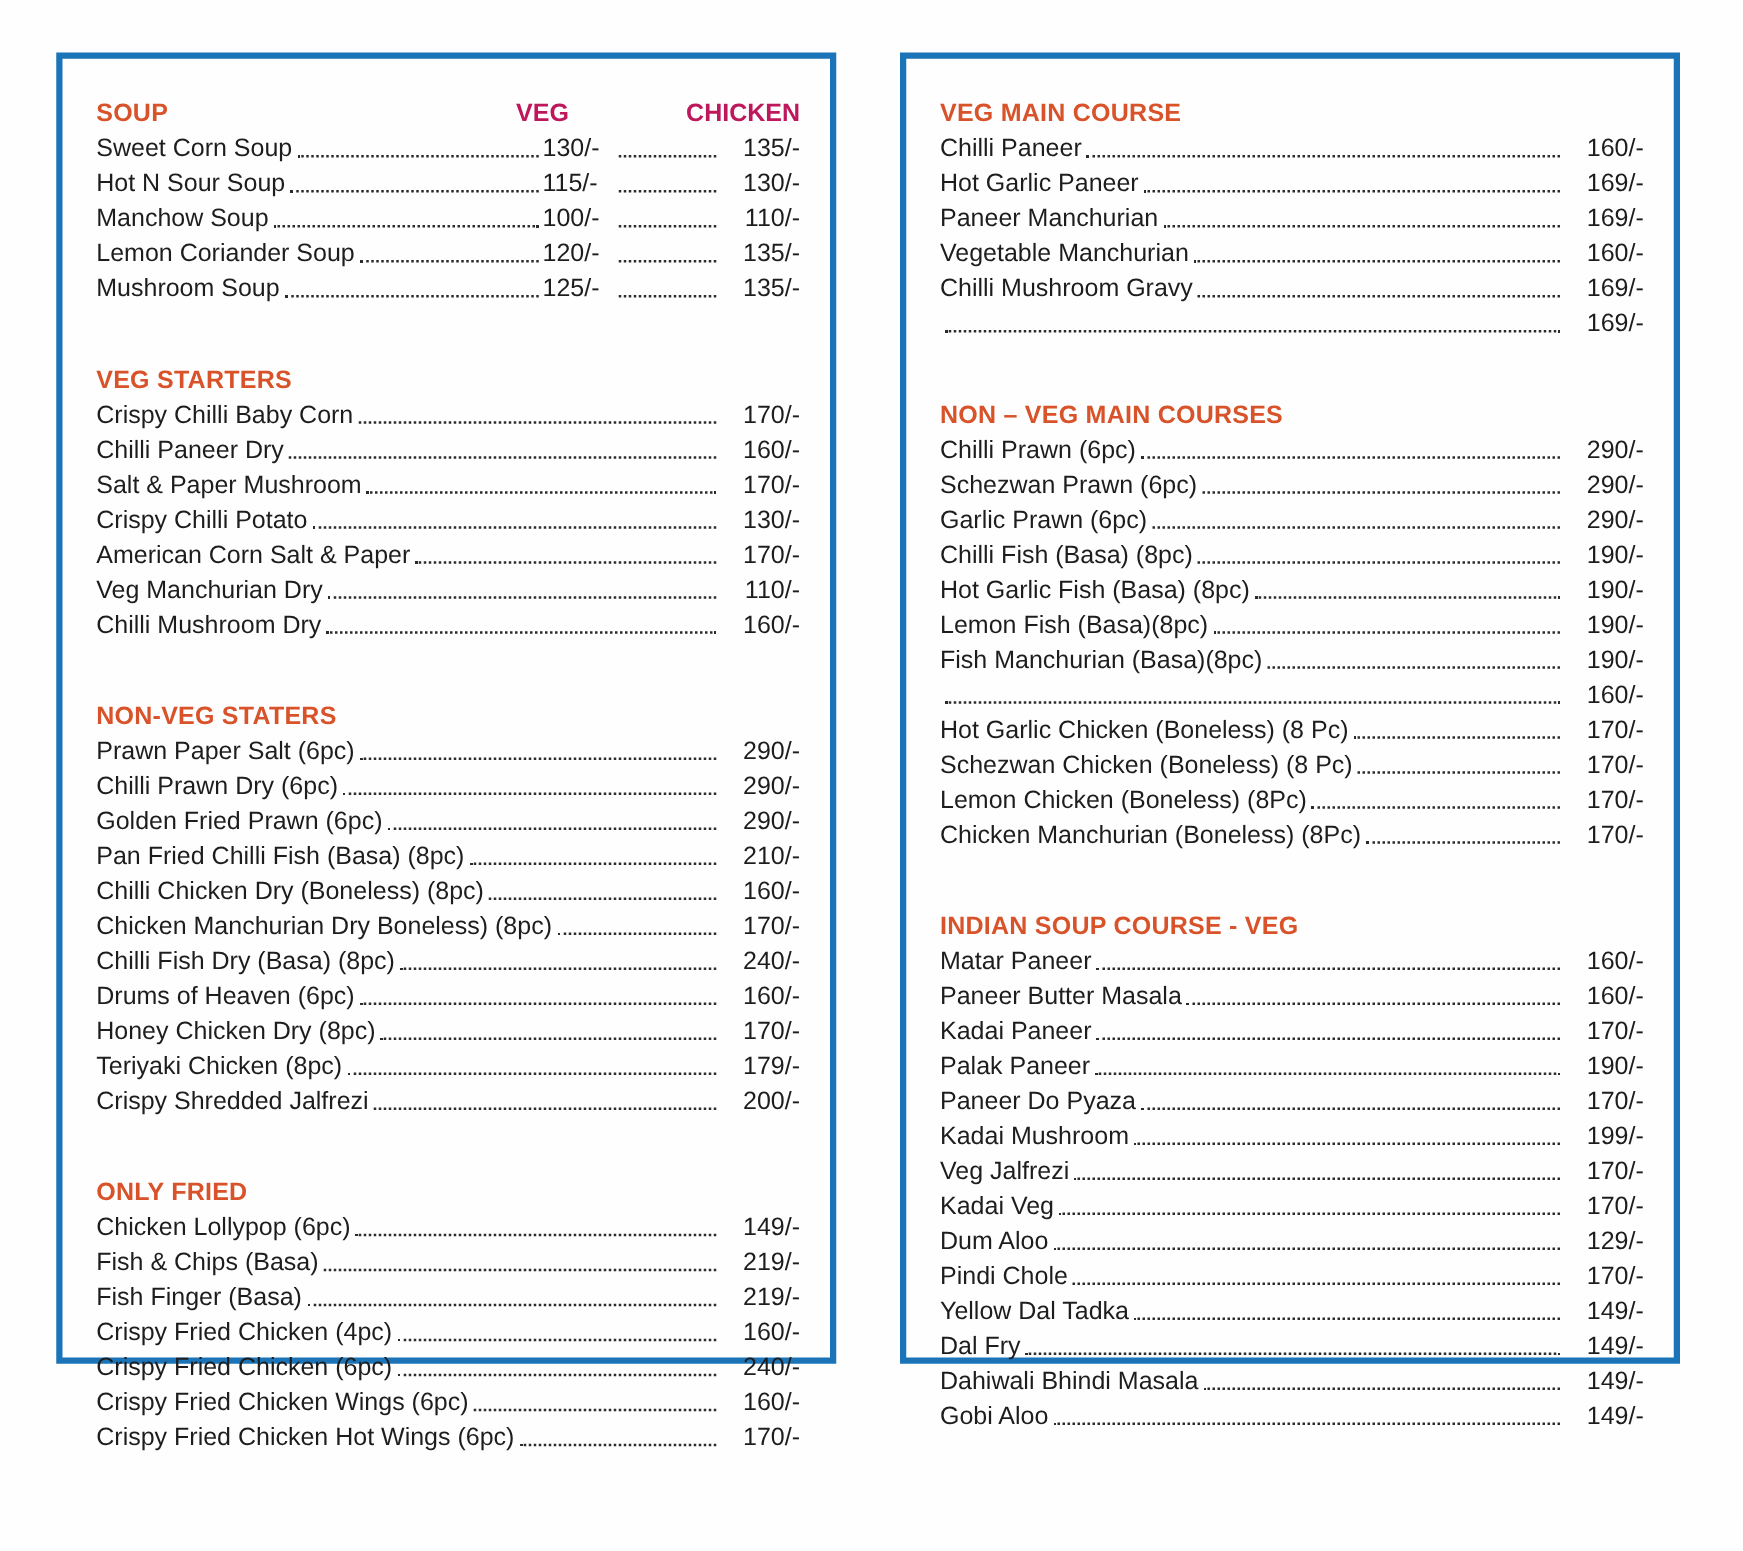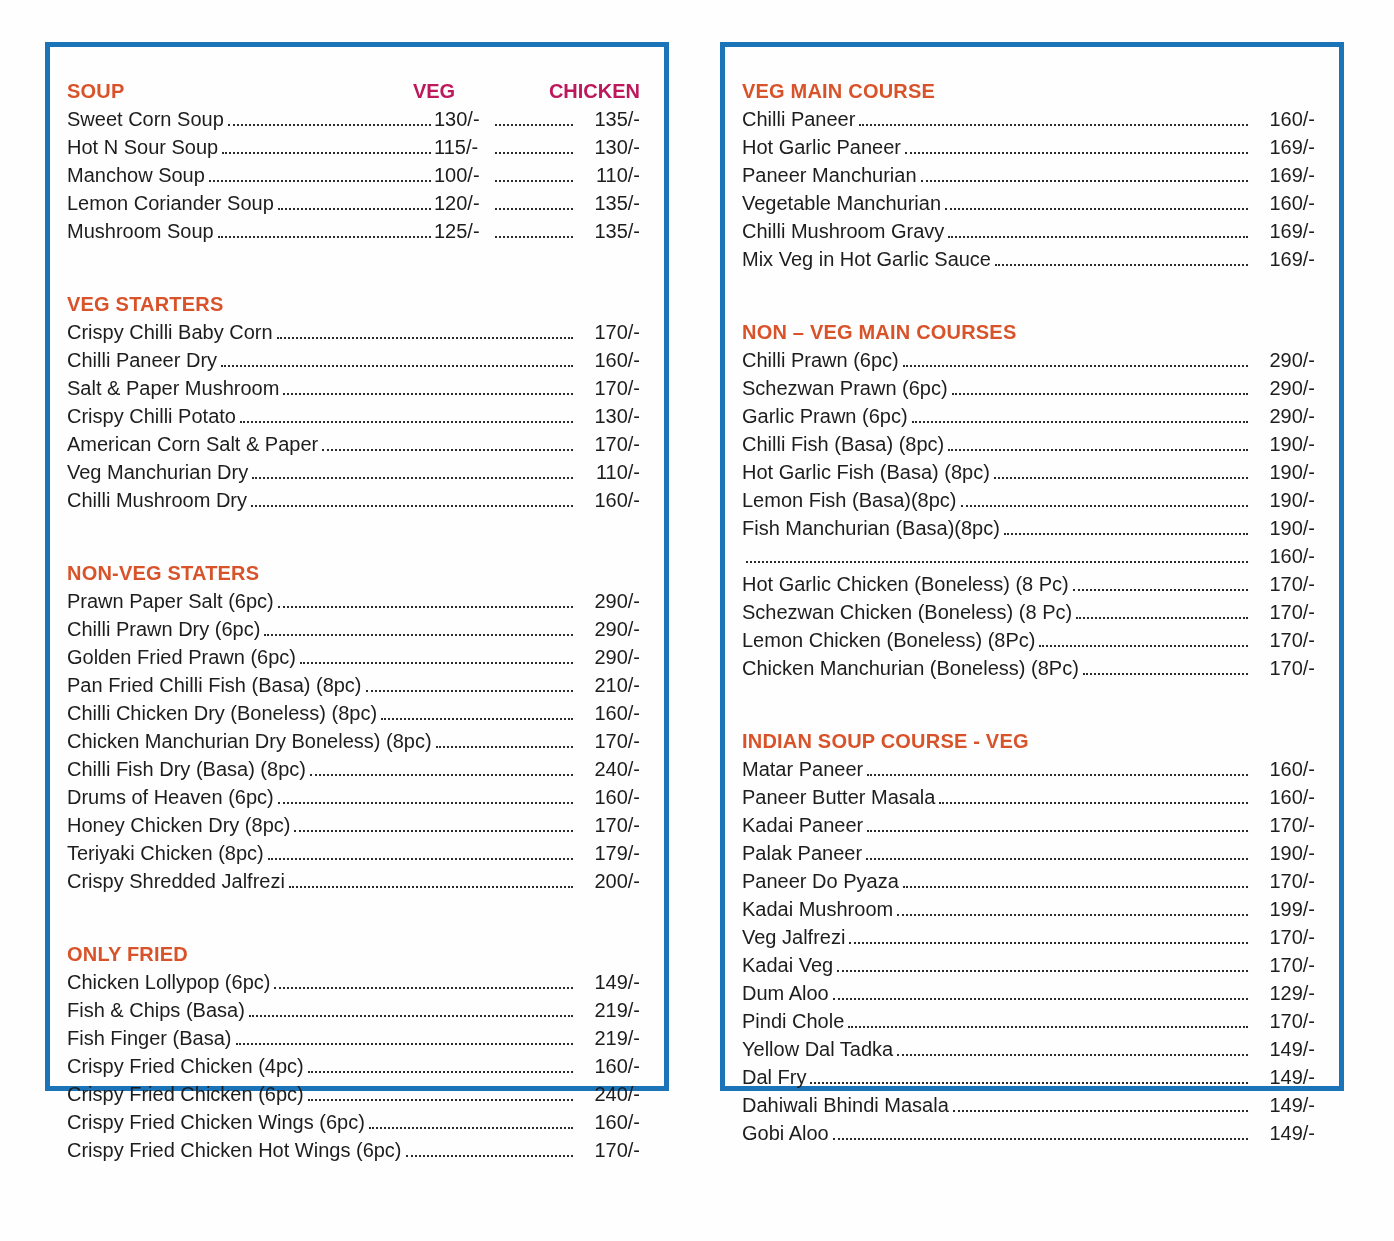--- a/index.html
+++ b/index.html
@@ -18,21 +18,21 @@
     background: #fefefe;
   }
   .panel {
     position: absolute;
     top: 42px;
     height: 1049px;
     width: 624px;
     border: 5px solid #1b74b8;
     box-sizing: border-box;
     background: #fefefe;
-    padding: 30px 24px 0 17px;
+    padding: 30px 24px 0 27px;
   }
   .panel.left  { left: 45px; }
   .panel.right { left: 720px; }
 
   .sec { margin-top: 45px; }
   .sec:first-child { margin-top: 0; }
 
   .row {
     display: flex;
     align-items: flex-end;
@@ -293,21 +293,20 @@
           <span class="name">Vegetable Manchurian</span>
           <div class="dots"></div>
           <span class="price">160/-</span>
         </div>
         <div class="row">
           <span class="name">Chilli Mushroom Gravy</span>
           <div class="dots"></div>
           <span class="price">169/-</span>
         </div>
         <div class="row">
-          <span class="name">Mix Veg in Hot Garlic Sauce</span>
           <div class="dots"></div>
           <span class="price">169/-</span>
         </div>
       </div>
       <div class="sec">
         <div class="row">
           <span class="title">NON – VEG MAIN COURSES</span>
         </div>
         <div class="row">
           <span class="name">Chilli Prawn (6pc)</span>

